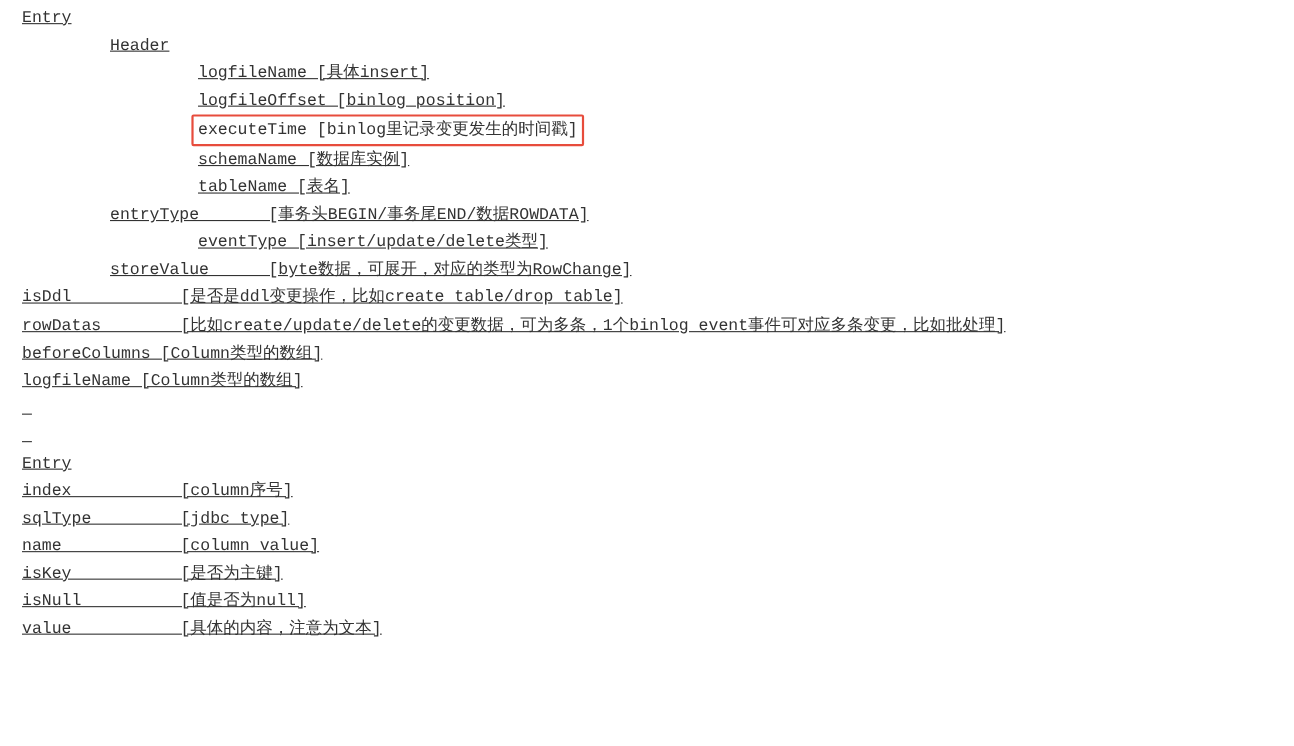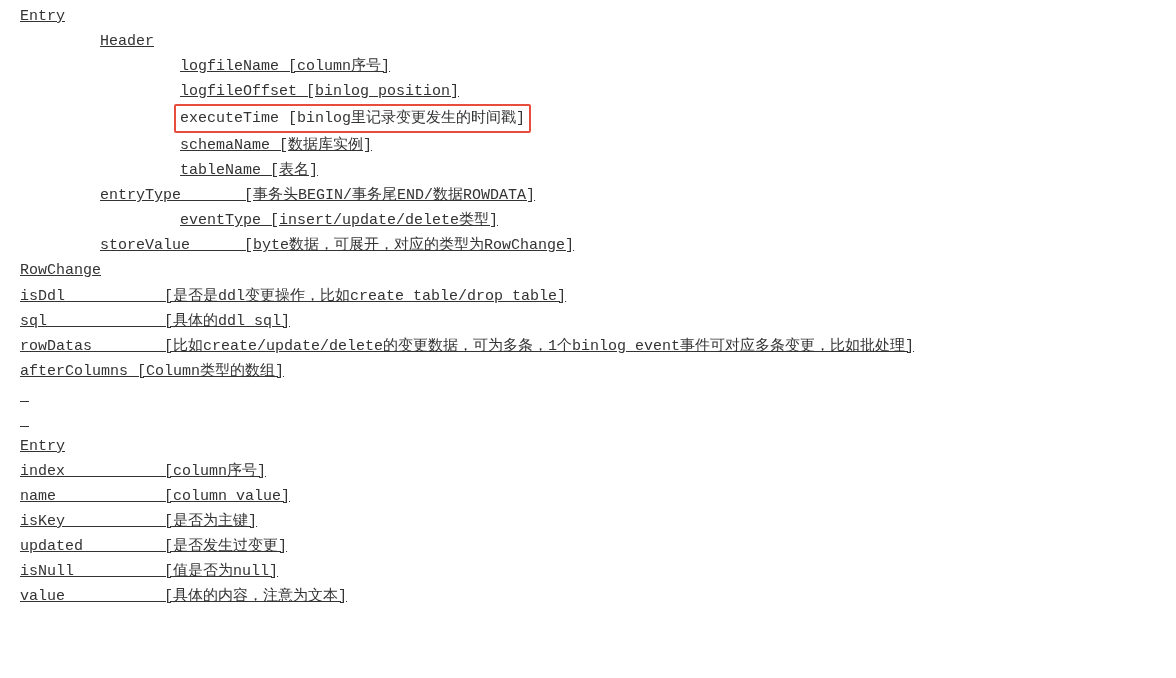--- a/index.html
+++ b/index.html
@@ -32,35 +32,34 @@
     .indent-0 { padding-left: 0; }
     .indent-1 { padding-left: 80px; }
     .indent-2 { padding-left: 160px; }
   </style>
 </head>
 <body>
 
 <div>
   <span class="line indent-0">Entry</span>
   <span class="line indent-1">Header</span>
-  <span class="line indent-2">logfileName [column序号]</span>
+  <span class="line indent-2">logfileName [具体insert]</span>
   <span class="line indent-2">logfileOffset [binlog position]</span>
   <span class="line indent-2"><span class="highlight-box"><span>executeTime [binlog里记录变更发生的时间戳]</span></span></span>
   <span class="line indent-2">schemaName [数据库实例]</span>
   <span class="line indent-2">tableName [表名]</span>
   <span class="line indent-1">entryType       [事务头BEGIN/事务尾END/数据ROWDATA]</span>
   <span class="line indent-2">eventType [insert/update/delete类型]</span>
   <span class="line indent-1">storeValue      [byte数据，可展开，对应的类型为RowChange]</span>
-  <span class="line indent-0">RowChange</span>
   <span class="line indent-0">isDdl           [是否是ddl变更操作，比如create table/drop table]</span>
-  <span class="line indent-0">sql             [具体的ddl sql]</span>
   <span class="line indent-0">rowDatas        [比如create/update/delete的变更数据，可为多条，1个binlog event事件可对应多条变更，比如批处理]</span>
-  <span class="line indent-0">afterColumns [Column类型的数组]</span>
+  <span class="line indent-0">beforeColumns [Column类型的数组]</span>
+  <span class="line indent-0">logfileName [Column类型的数组]</span>
   <span class="line">&nbsp;</span>
   <span class="line">&nbsp;</span>
   <span class="line indent-0">Entry</span>
   <span class="line indent-0">index           [column序号]</span>
+  <span class="line indent-0">sqlType         [jdbc type]</span>
   <span class="line indent-0">name            [column value]</span>
   <span class="line indent-0">isKey           [是否为主键]</span>
-  <span class="line indent-0">updated         [是否发生过变更]</span>
   <span class="line indent-0">isNull          [值是否为null]</span>
   <span class="line indent-0">value           [具体的内容，注意为文本]</span>
 </div>
 
 </body></html>

